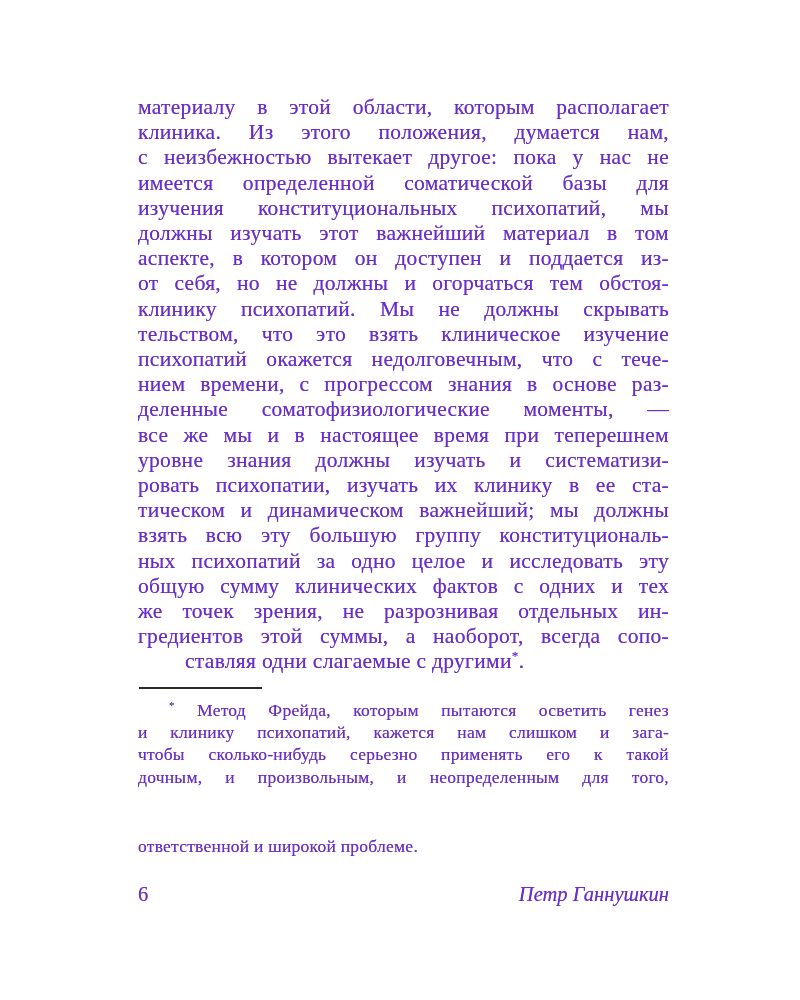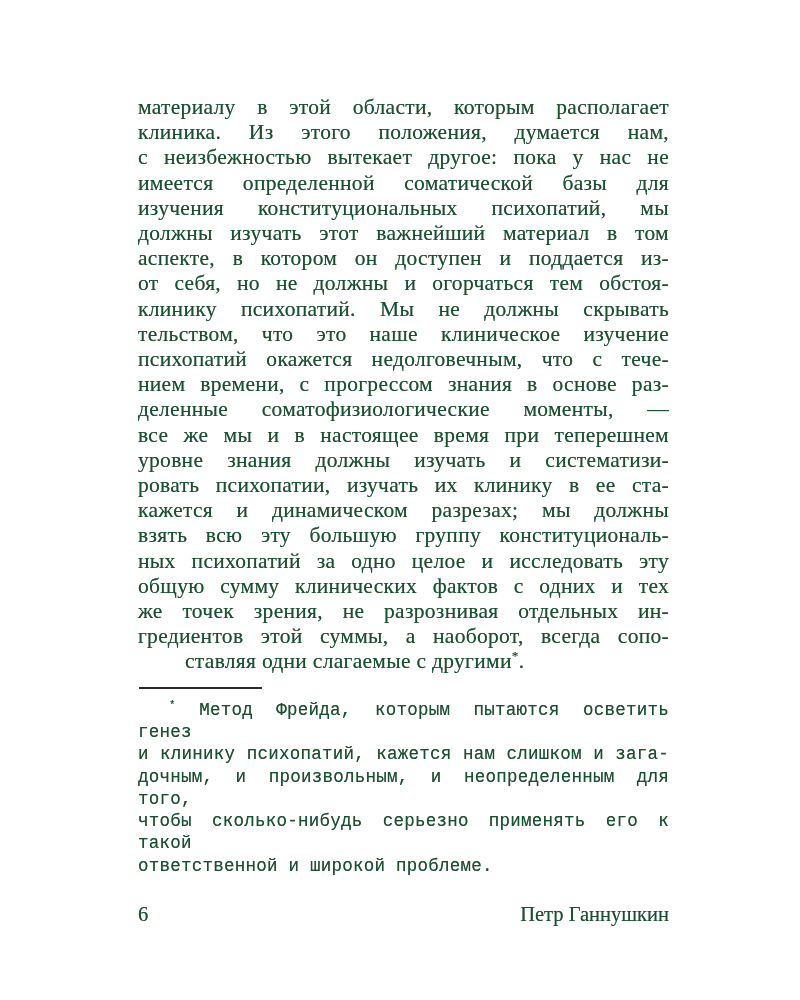--- a/index.html
+++ b/index.html
@@ -7,21 +7,21 @@
     padding: 0;
     background: #ffffff;
   }
   .page {
     position: relative;
     width: 800px;
     height: 1000px;
     background: #ffffff;
     overflow: hidden;
     font-family: "Liberation Serif", "DejaVu Serif", serif;
-    color: #14532d;
+    color: #6d28d9;
   }
   .text-col {
     position: absolute;
     left: 138px;
     top: 95px;
     width: 531px;
   }
   
   .body-text .line,
   .line-final {
@@ -50,82 +50,81 @@
   }
   .footnote .fline,
   .fline-first,
   .fline-last {
     font-size: 17.5px;
     line-height: 22.3px;
     letter-spacing: 0.25px;
     text-align: justify;
     text-align-last: justify;
     text-shadow: 0 0 0.5px rgba(30,30,30,0.55);
-    font-family: Liberation Mono, monospace;
   }
   .fline-first { text-indent: 31px; }
-  .fline-last { text-align-last: left; }
+  .fline-last { text-align-last: left; margin-top: 47px; }
   .footer-row {
     margin-top: 25px;
     display: flex;
     justify-content: space-between;
     align-items: baseline;
     font-size: 20.5px;
     line-height: 24px;
     text-shadow: 0 0 0.5px rgba(30,30,30,0.55);
   }
-  .running-author { }
+  .running-author { font-style: italic; }
 </style>
 </head>
 <body>
 
 <div class="page">
   <div class="text-col">
 
     <div class="body-text">
 
     <div class="line">материалу в этой области, которым располагает</div>
         <div class="line">клиника. Из этого положения, думается нам,</div>
         <div class="line">с неизбежностью вытекает другое: пока у нас не</div>
         <div class="line">имеется определенной соматической базы для</div>
         <div class="line">изучения конституциональных психопатий, мы</div>
         <div class="line">должны изучать этот важнейший материал в том</div>
         <div class="line">аспекте, в котором он доступен и поддается из-</div>
         <div class="line">от себя, но не должны и огорчаться тем обстоя-</div>
         <div class="line">клинику психопатий. Мы не должны скрывать</div>
-        <div class="line">тельством, что это наше клиническое изучение</div>
+        <div class="line">тельством, что это взять клиническое изучение</div>
         <div class="line">психопатий окажется недолговечным, что с тече-</div>
         <div class="line">нием времени, с прогрессом знания в основе раз-</div>
         <div class="line">деленные соматофизиологические моменты, —</div>
         <div class="line">все же мы и в настоящее время при теперешнем</div>
         <div class="line">уровне знания должны изучать и систематизи-</div>
         <div class="line">ровать психопатии, изучать их клинику в ее ста-</div>
-        <div class="line">кажется и динамическом разрезах; мы должны</div>
+        <div class="line">тическом и динамическом важнейший; мы должны</div>
         <div class="line">взять всю эту большую группу конституциональ-</div>
         <div class="line">ных психопатий за одно целое и исследовать эту</div>
         <div class="line">общую сумму клинических фактов с одних и тех</div>
         <div class="line">же точек зрения, не разрознивая отдельных ин-</div>
         <div class="line">гредиентов этой суммы, а наоборот, всегда сопо-</div>
       </div>
 
     <div class="line-final">
       <span>ставляя одни слагаемые с другими</span><sup>*</sup><span>.</span>
     </div>
 
     <div class="footnote-rule"></div>
 
     <div class="footnote">
       <div class="fline-first">
         <sup>*</sup><span> Метод Фрейда, которым пытаются осветить генез</span>
       </div>
       <div>
 
       <div class="fline">и клинику психопатий, кажется нам слишком и зага-</div>
+          <div class="fline">чтобы сколько-нибудь серьезно применять его к такой</div>
           <div class="fline">дочным, и произвольным, и неопределенным для того,</div>
-          <div class="fline">чтобы сколько-нибудь серьезно применять его к такой</div>
         </div>
       <div class="fline-last">ответственной и широкой проблеме.</div>
     </div>
 
     <div class="footer-row">
       <span class="page-number">6</span>
       <span class="running-author">Петр Ганнушкин</span>
     </div>
 
   </div>

